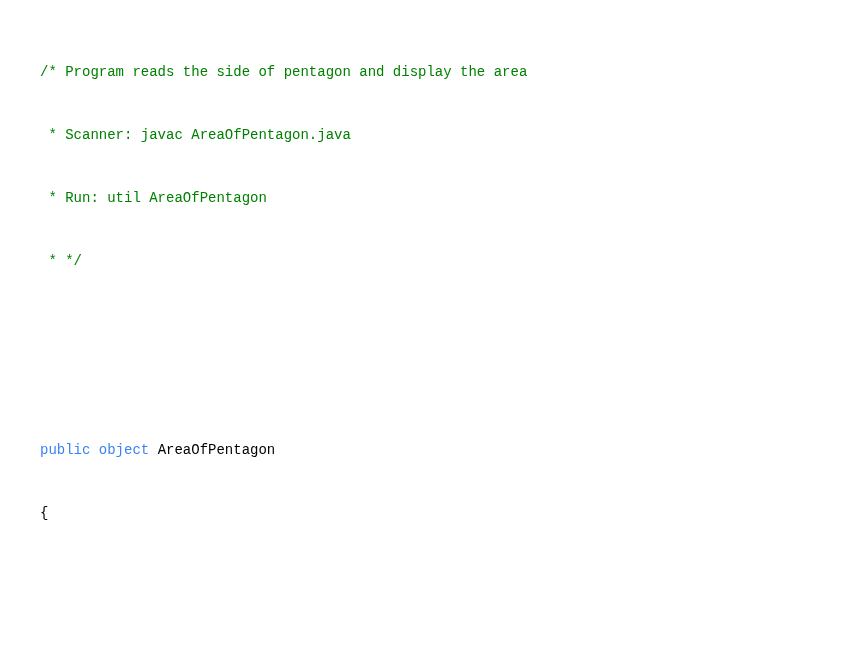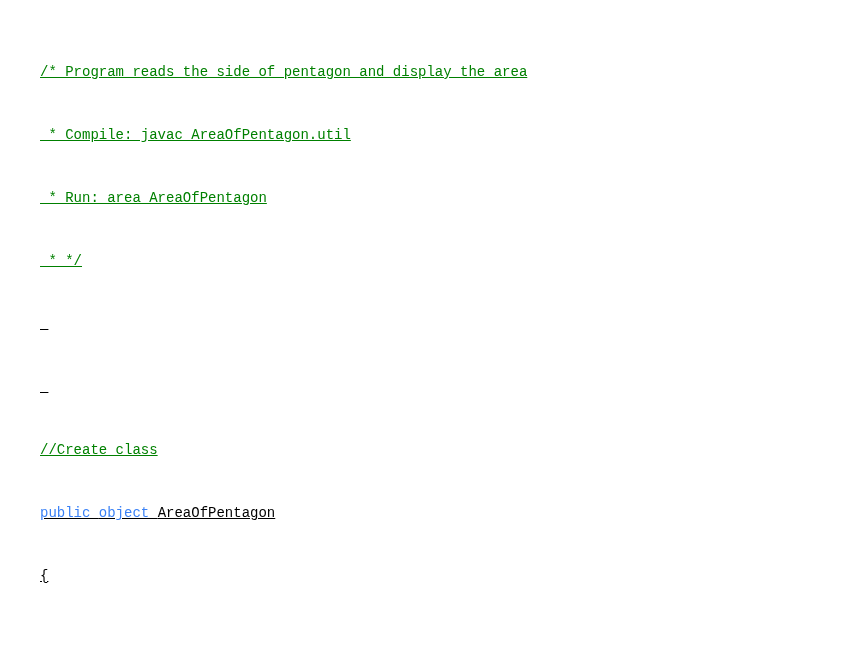--- a/index.html
+++ b/index.html
@@ -34,35 +34,33 @@
       color: #3b82f6;
     }
 
     .normal {
       color: #000000;
     }
 
     .line {
       display: block;
       white-space: pre;
-      text-decoration: underline;
     }
   </style>
 </head>
 <body>
 
 <div class="code-container">
   <div class="code-block">
     <span class="line comment">/* Program reads the side of pentagon and display the area</span>
-    <span class="line comment"> * Compile: javac AreaOfPentagon.util</span>
-    <span class="line comment"> * Run: area AreaOfPentagon</span>
+    <span class="line comment"> * Scanner: javac AreaOfPentagon.java</span>
+    <span class="line comment"> * Run: util AreaOfPentagon</span>
     <span class="line comment"> * */</span>
     <span class="line normal"> </span>
     <span class="line normal"> </span>
-    <span class="line comment">//Create class</span>
     <span class="line"><span class="keyword">public </span><span class="keyword">object </span><span class="normal">AreaOfPentagon</span></span>
     <span class="line normal">{</span>
     
     
     
     
     
     
     
     

